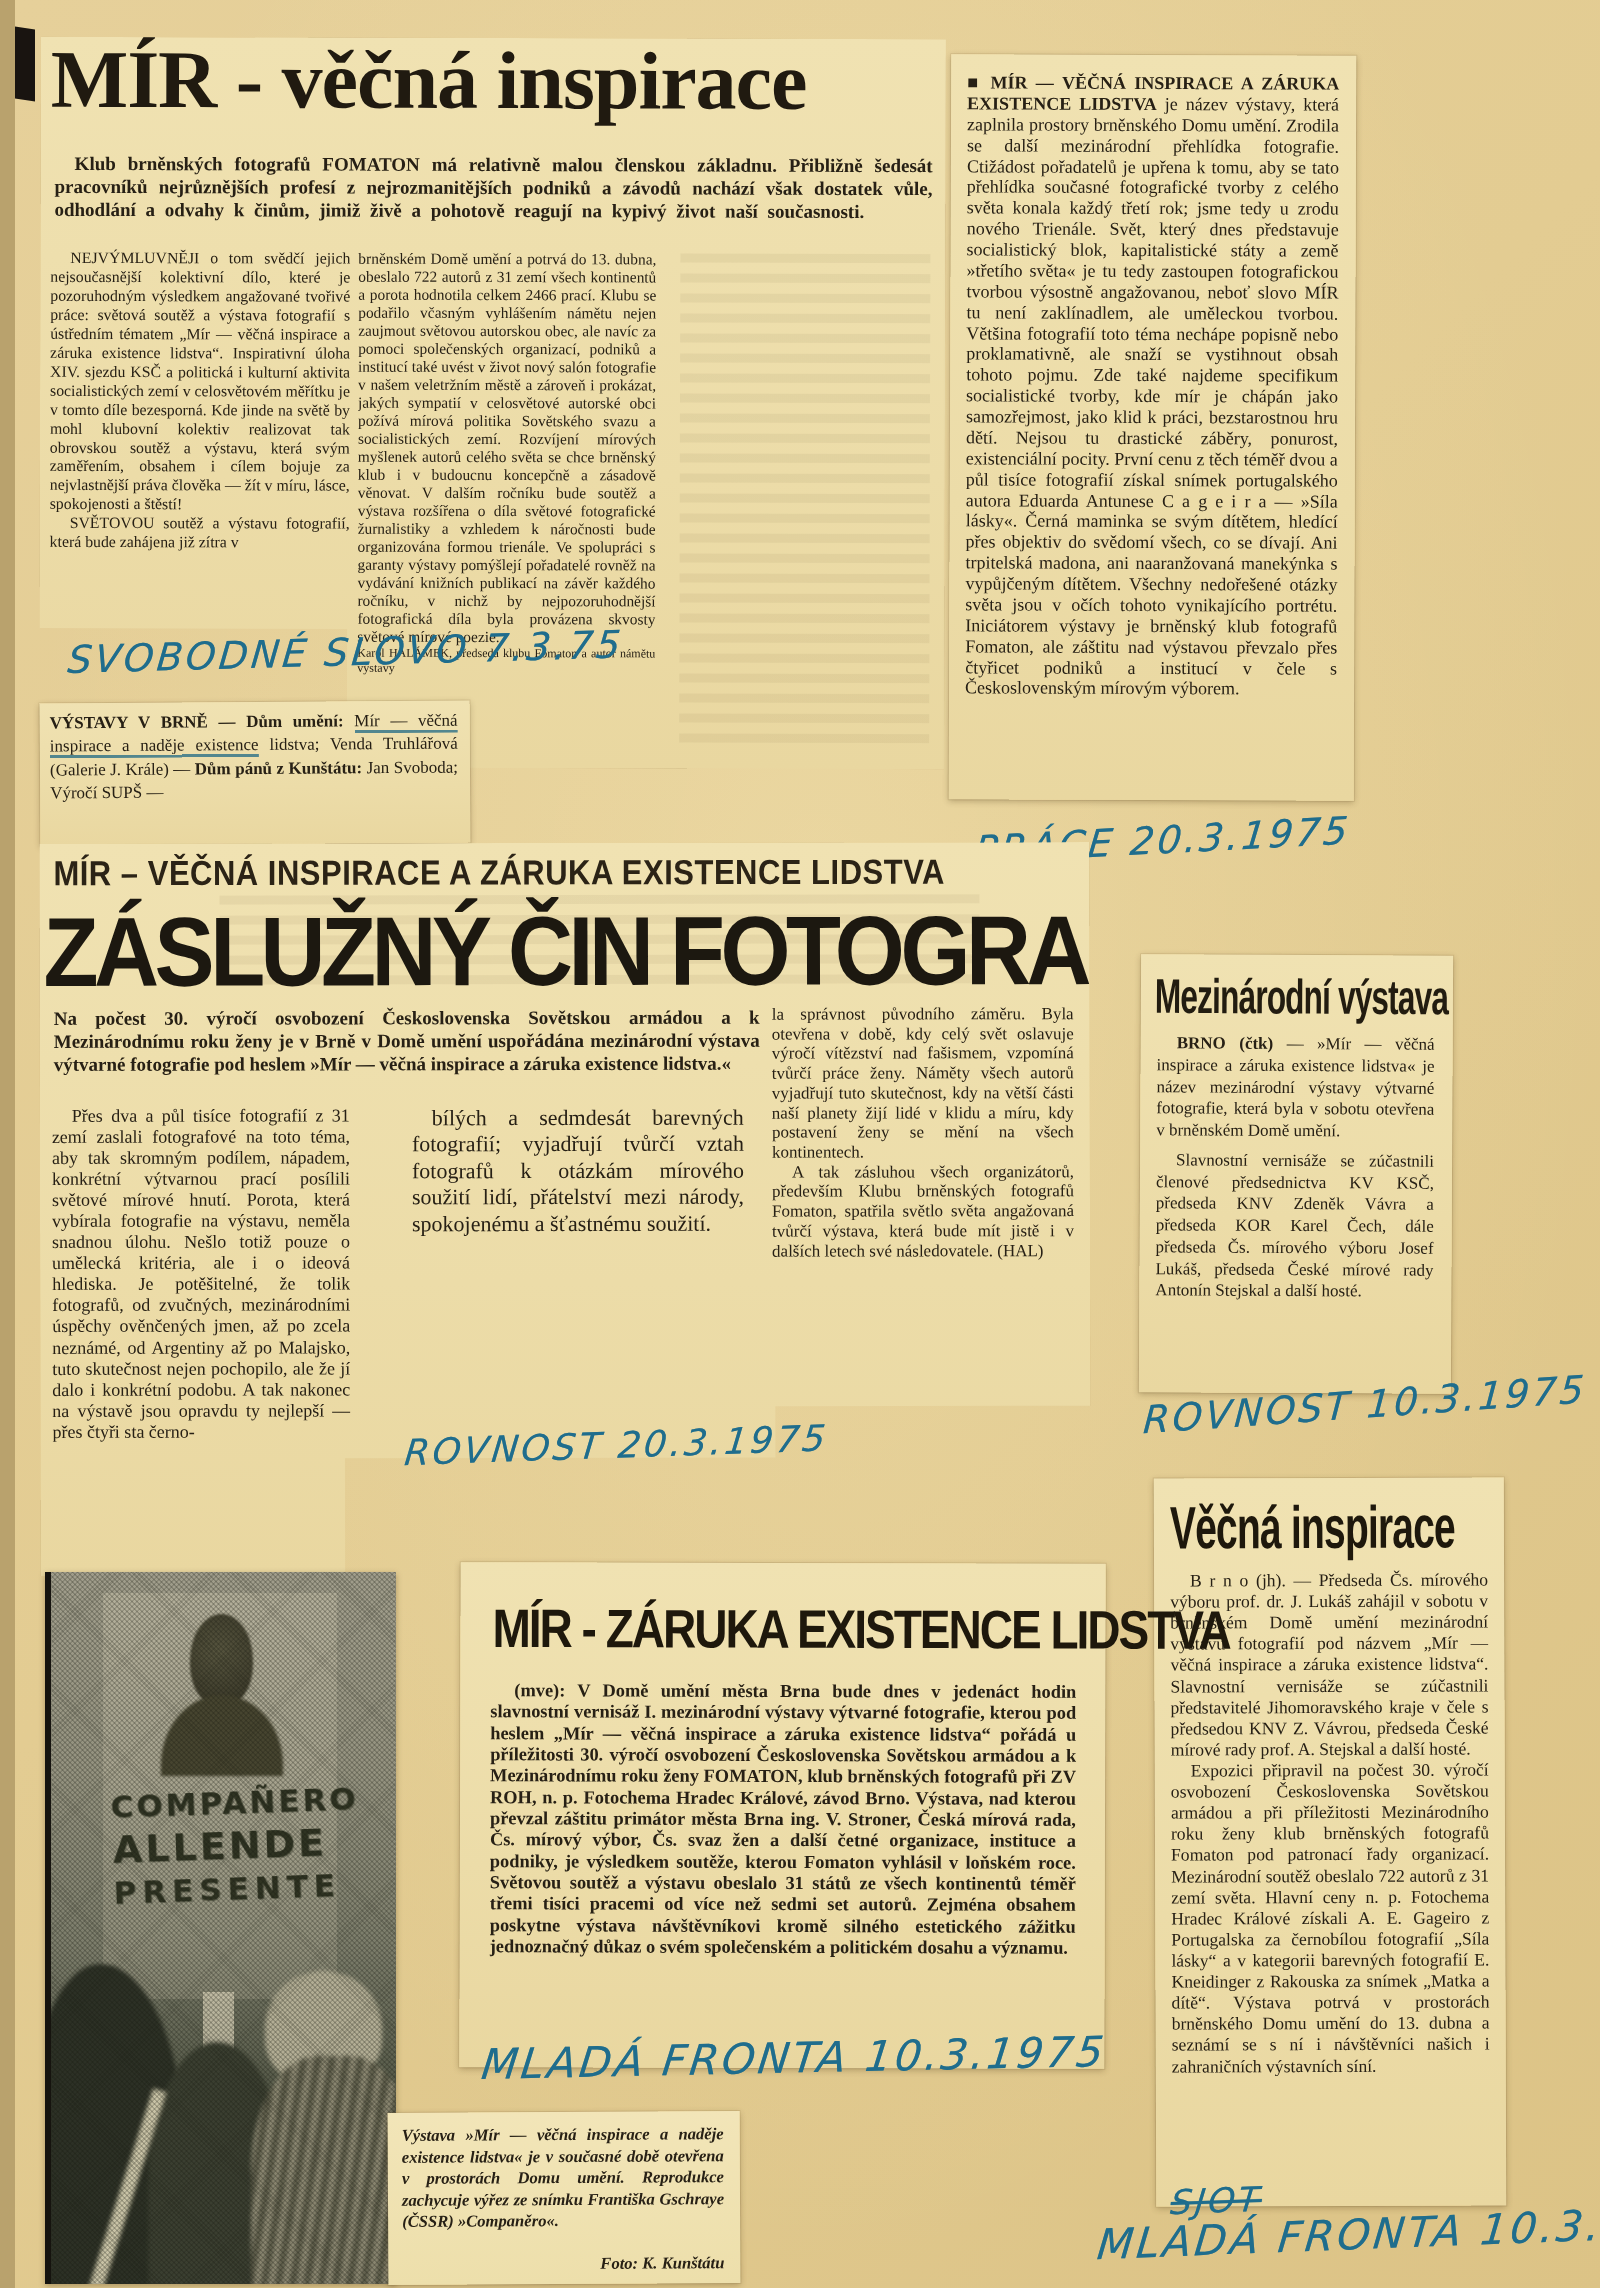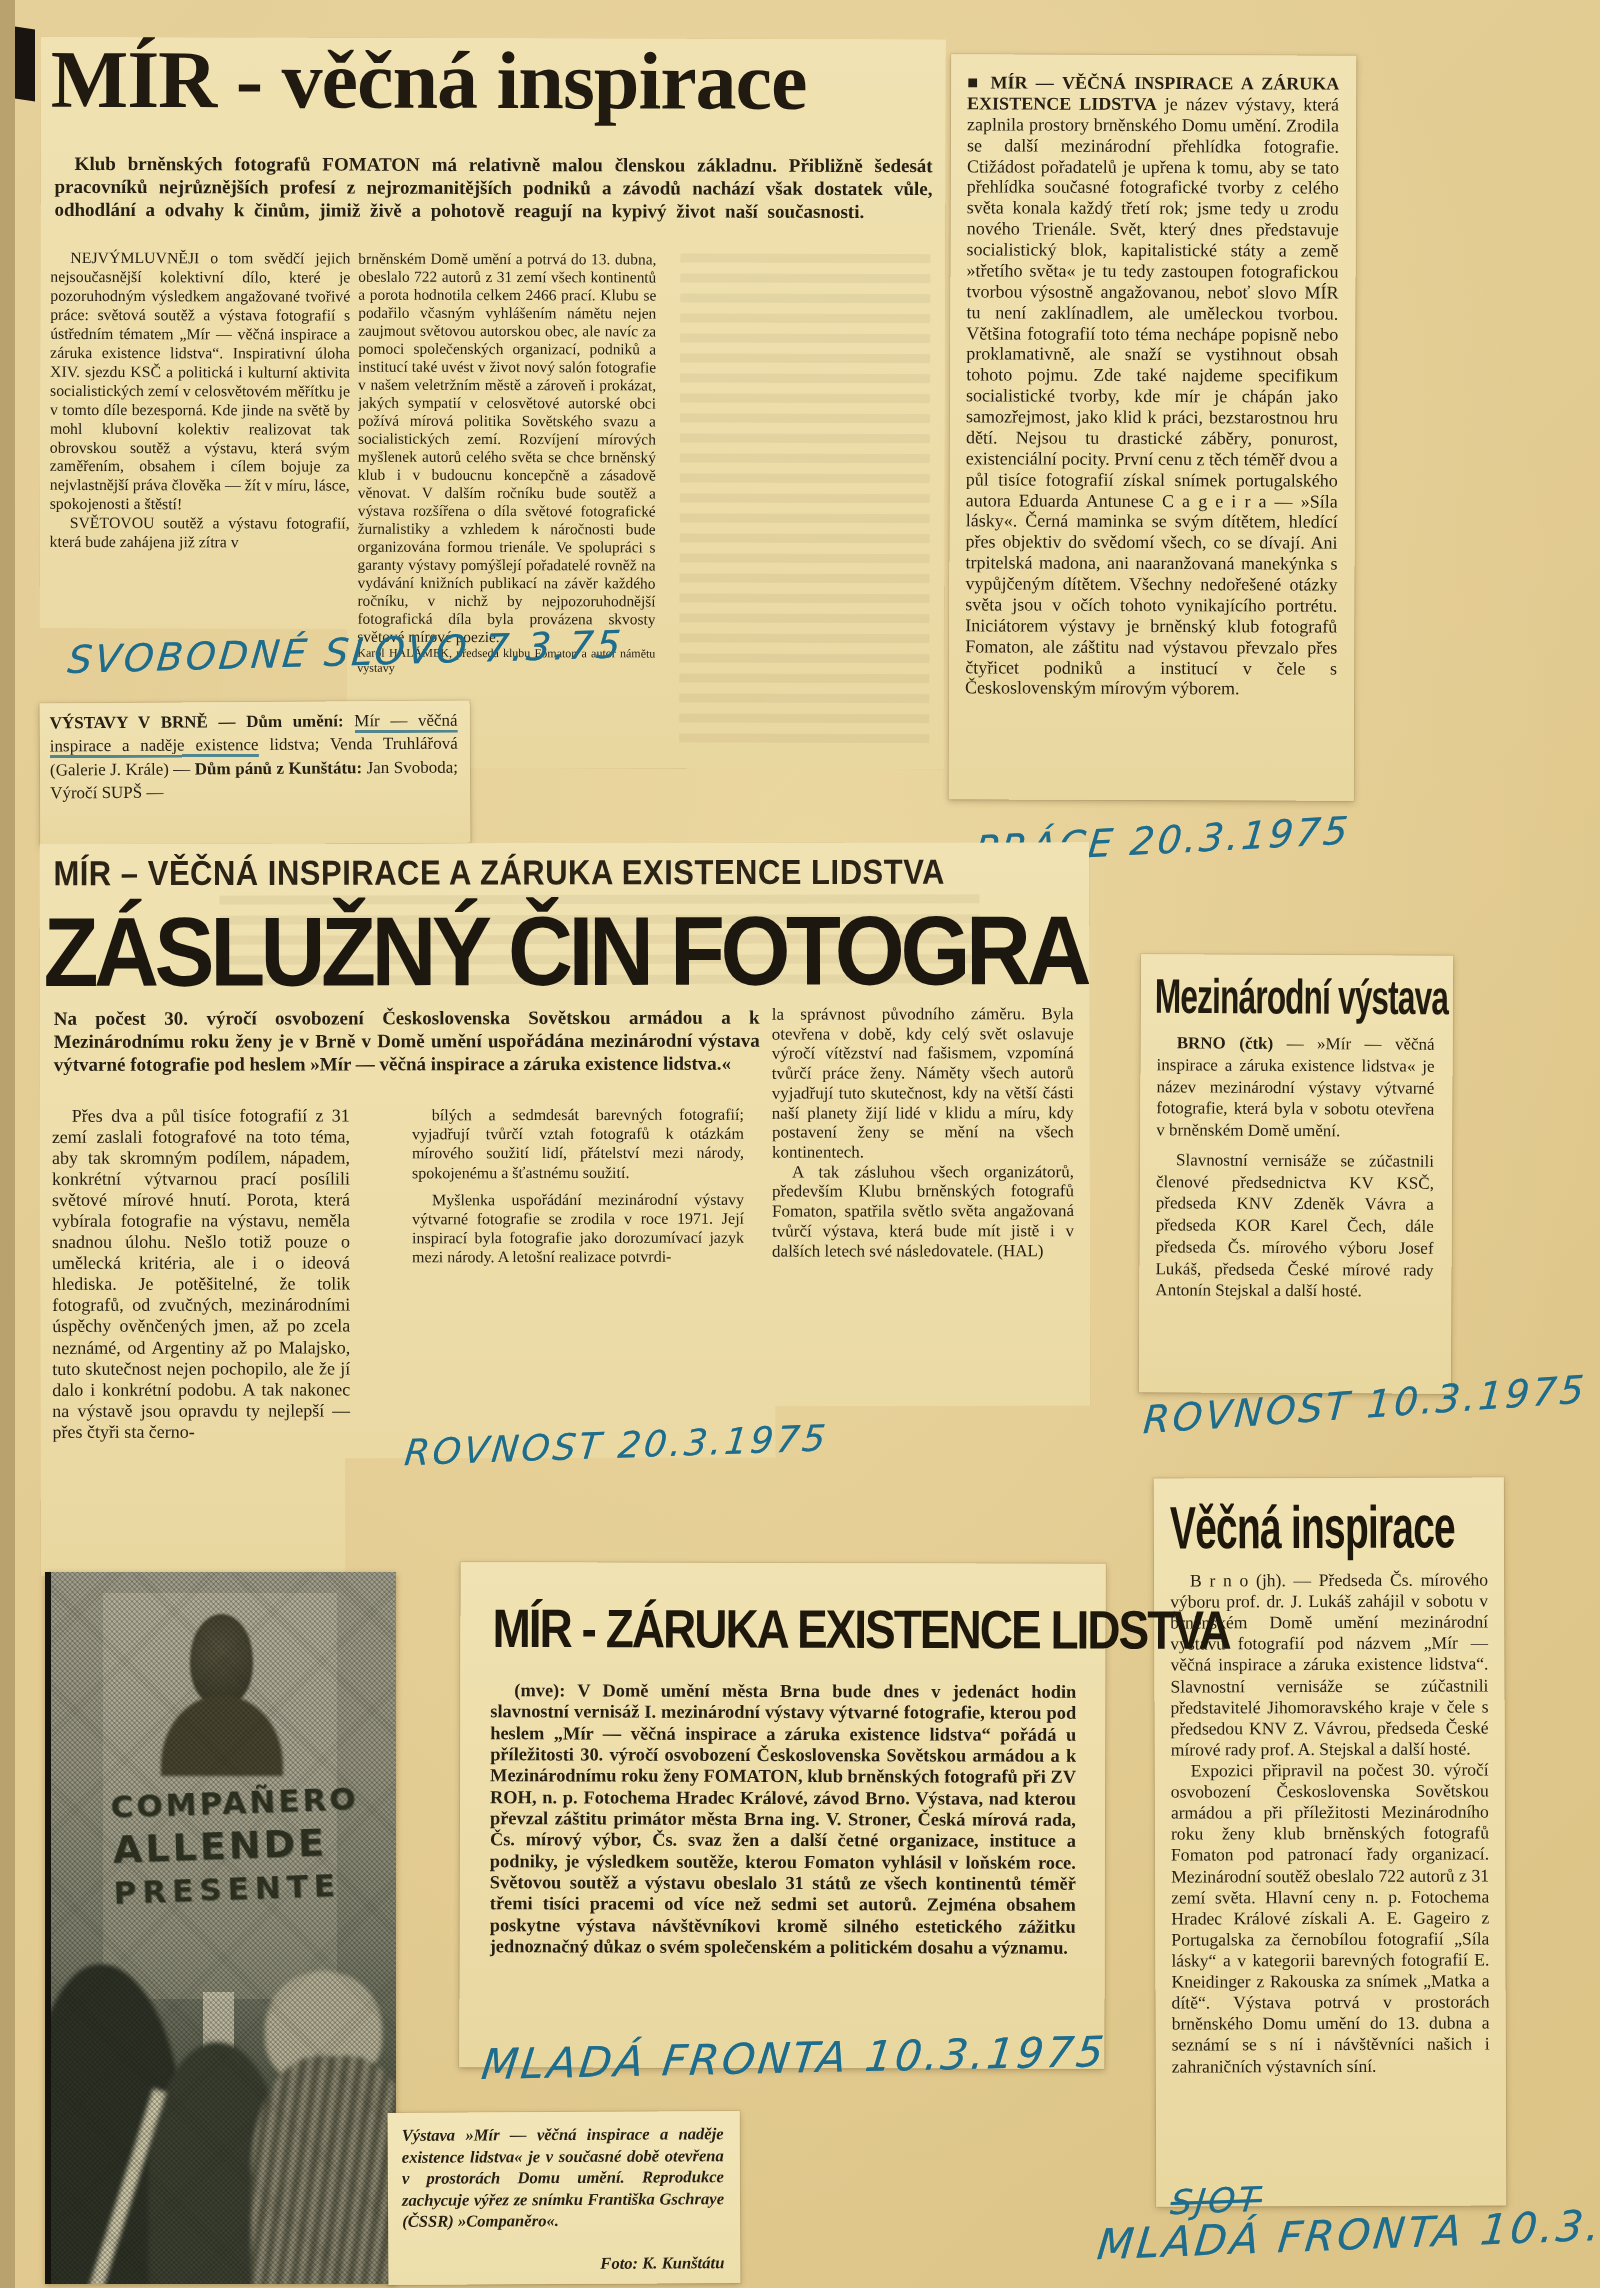--- a/index.html
+++ b/index.html
@@ -84,23 +84,22 @@
 
   <div class="clip" style="left:25px;top:843px;width:1050px;height:732px;transform:rotate(-.1deg);
               clip-path:polygon(0 0,100% 0,100% 77%,70% 77%,70% 84%,29% 84%,29% 100%,0 100%);">
     <div class="ghost" style="left:180px;top:52px;width:760px;height:100px;"></div>
     <div class="cond" style="position:absolute;left:14px;top:10px;font-size:31px;letter-spacing:.5px;transform:scaleY(1.12);color:#2b2316;">MÍR – VĚČNÁ INSPIRACE A ZÁRUKA EXISTENCE LIDSTVA</div>
     <div class="cond" style="position:absolute;left:4px;top:52px;font-size:98px;letter-spacing:-5px;transform:scaleX(.92);color:#1c1810;white-space:nowrap;">ZÁSLUŽNÝ ČIN FOTOGRAFŮ</div>
     <p style="position:absolute;left:14px;top:164px;width:706px;font-size:19px;font-weight:bold;line-height:1.2;">Na počest 30. výročí osvobození Československa Sovětskou armádou a k Mezinárodnímu roku ženy je v Brně v Domě umění uspořádána mezinárodní výstava výtvarné fotografie pod heslem »Mír — věčná inspirace a záruka existence lidstva.«</p>
     <div style="position:absolute;left:12px;top:262px;width:298px;height:448px;overflow:hidden;font-size:18px;line-height:1.17;">
       <p class="indent">Přes dva a půl tisíce fotografií z 31 zemí zaslali fotografové na toto téma, aby tak skromným podílem, nápadem, konkrétní výtvarnou prací posílili světové mírové hnutí. Porota, která vybírala fotografie na výstavu, neměla snadnou úlohu. Nešlo totiž pouze o umělecká kritéria, ale i o ideová hlediska. Je potěšitelné, že tolik fotografů, od zvučných, mezinárodními úspěchy ověnčených jmen, až po zcela neznámé, od Argentiny až po Malajsko, tuto skutečnost nejen pochopilo, ale že jí dalo i konkrétní podobu. A tak nakonec na výstavě jsou opravdu ty nejlepší — přes čtyři sta černo-</p>
     </div>
-    <div style="position:absolute;left:372px;top:262px;width:332px;height:340px;overflow:hidden;font-size:16px;line-height:1.2;">
+    <div style="position:absolute;left:372px;top:262px;width:332px;height:340px;overflow:hidden;font-size:22px;line-height:1.2;">
       <p class="indent">bílých a sedmdesát barevných fotografií; vyjadřují tvůrčí vztah fotografů k otázkám mírového soužití lidí, přátelství mezi národy, spokojenému a šťastnému soužití.</p>
-      <p class="indent" style="margin-top:8px;">Myšlenka uspořádání mezinárodní výstavy výtvarné fotografie se zrodila v roce 1971. Její inspirací byla fotografie jako dorozumívací jazyk mezi národy. A letošní realizace potvrdi-</p>
     </div>
     <div style="position:absolute;left:732px;top:162px;width:302px;height:400px;overflow:hidden;font-size:17px;line-height:1.16;">
       <p>la správnost původního záměru. Byla otevřena v době, kdy celý svět oslavuje výročí vítězství nad fašismem, vzpomíná tvůrčí práce ženy. Náměty všech autorů vyjadřují tuto skutečnost, kdy na větší části naší planety žijí lidé v klidu a míru, kdy postavení ženy se mění na všech kontinentech.</p>
       <p class="indent">A tak zásluhou všech organizátorů, především Klubu brněnských fotografů Fomaton, spatřila světlo světa angažovaná tvůrčí výstava, která bude mít jistě i v dalších letech své následovatele.   (HAL)</p>
     </div>
   </div>
 
   <div class="hand" style="left:392px;top:1432px;font-size:36px;transform:rotate(-2deg) skewX(-8deg);">ROVNOST 20.3.1975</div>
 
   <div class="clip" style="left:1125px;top:955px;width:312px;height:438px;transform:rotate(.3deg);">

